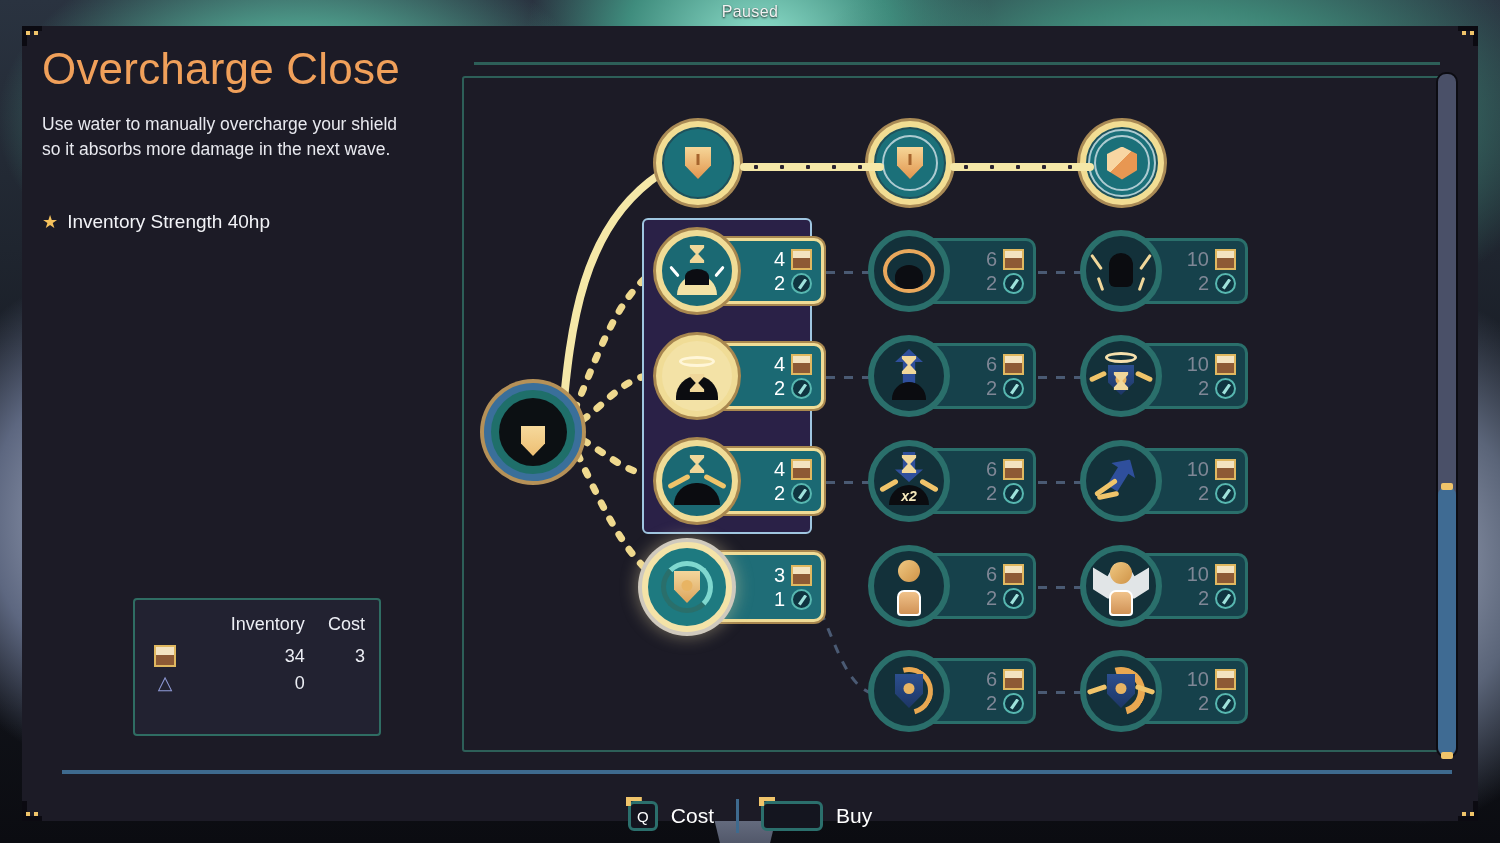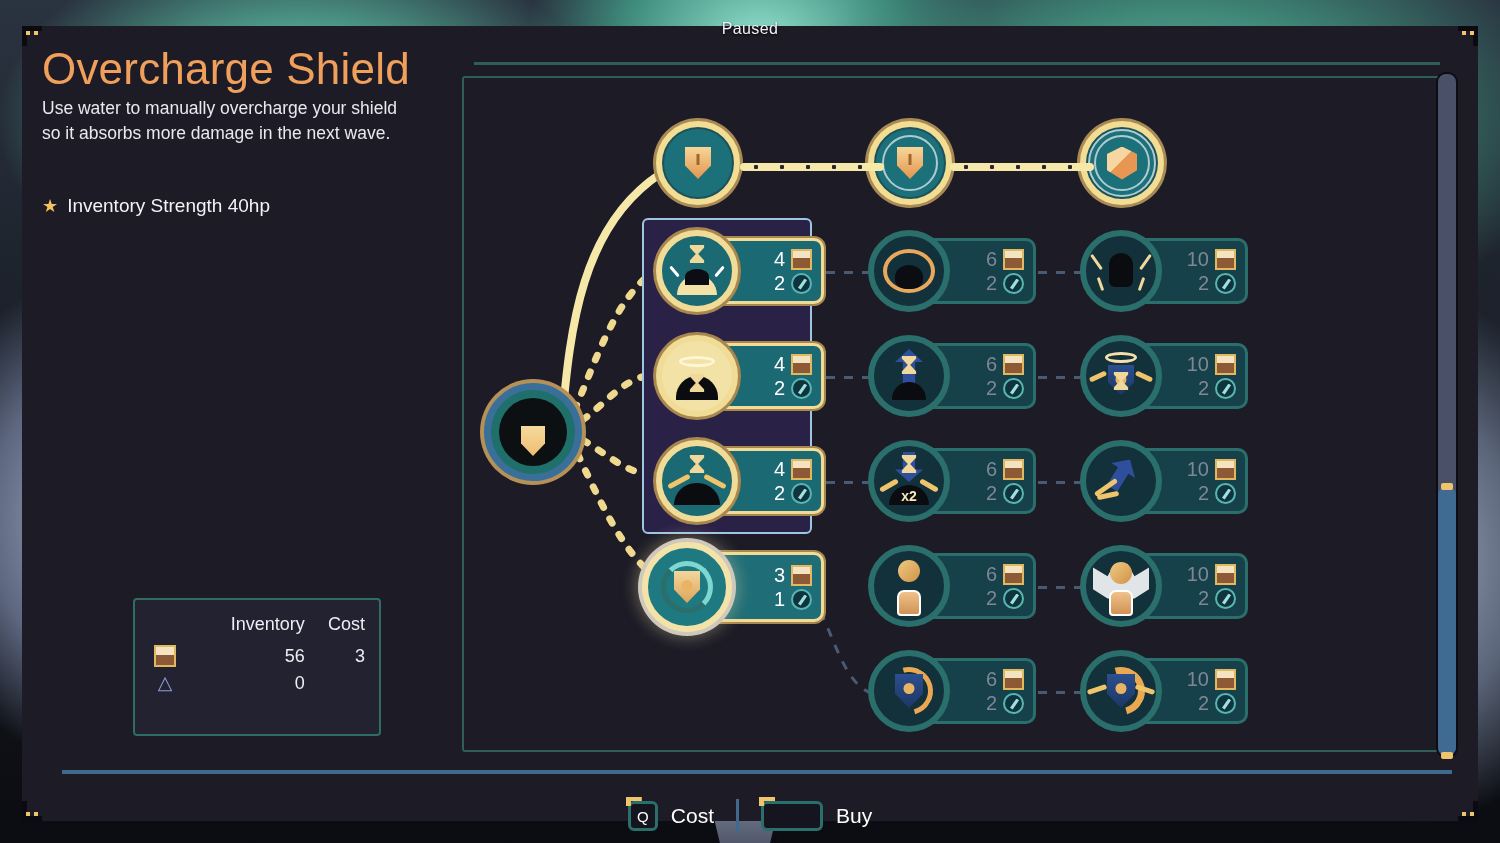--- a/index.html
+++ b/index.html
@@ -21,21 +21,21 @@
       linear-gradient(180deg,#2a3340 0%, #1b2029 40%, #0b0c11 100%);
   }
   #game-bg:after{
     content:"";position:absolute;left:700px;top:790px;width:90px;height:60px;
     background:linear-gradient(180deg,#7d8599,#4c5264);
     clip-path:polygon(8% 0,92% 0,76% 100%,24% 100%);
   }
 
   
   #paused{
-    position:absolute;left:0;top:20px;width:1500px;text-align:center;
+    position:absolute;left:0;top:3px;width:1500px;text-align:center;
     color:#f2f2f2;font-size:16px;letter-spacing:.4px;
     text-shadow:0 1px 2px rgba(0,0,0,.85);
     z-index:40;
   }
 
   
   #modal{
     position:absolute;left:22px;top:26px;width:1456px;height:795px;
     background:#1c1b26;
     z-index:20;
@@ -56,21 +56,21 @@
   .c-br{right:0;bottom:0}  .c-br .h{right:0;bottom:0}  .c-br .v{right:0;bottom:0}
   .c-br b:nth-of-type(1){right:4px;bottom:5px} .c-br b:nth-of-type(2){right:12px;bottom:5px}
 
   
   #info{position:absolute;left:20px;top:20px;width:400px;}
   #title{
     color:#f0a05a;font-size:44px;line-height:1.04;font-weight:400;
     letter-spacing:.2px;
   }
   #desc{
-    margin-top:4px;color:#e8e9ef;font-size:17.5px;line-height:1.42;width:358px;
+    margin-top:20px;color:#e8e9ef;font-size:17.5px;line-height:1.42;width:358px;
   }
   #stats{margin-top:50px;}
   .stat-row{display:flex;align-items:center;gap:9px;color:#f2f3f7;font-size:19px;}
   .star{color:#f5c25d;font-size:18px;line-height:1;}
 
   
   #inventory{
     position:absolute;left:111px;top:572px;width:248px;height:138px;
     background:#222231;border:2px solid #2f6d63;border-radius:4px;
   }
@@ -147,21 +147,21 @@
     clip-path:polygon(0 0,100% 0,100% 58%,50% 100%,0 58%);
   }
 
   
   .card{
     position:absolute;width:168px;height:74px;display:flex;align-items:center;
   }
   .card .disc{
     position:absolute;left:0;top:-4px;width:82px;height:82px;border-radius:50%;
     border:6px solid #2a6f6b;background:#13313a;z-index:2;
-    display:flex;align-items:center;justify-content:center;overflow:hidden;
+    display:flex;align-items:center;justify-content:center;overflow:hidden;font-style:italic;
   }
   .card .body{
     position:absolute;left:40px;top:4px;width:128px;height:66px;
     background:#16414b;border:3px solid #2a6f6b;border-radius:5px 10px 10px 5px;
     display:flex;flex-direction:column;align-items:flex-end;justify-content:center;
     padding-right:9px;gap:3px;z-index:1;
   }
   .cost{display:flex;align-items:center;gap:6px;color:#7f8796;font-size:20px;line-height:1;}
   .cost .res{width:21px;height:21px;}
 
@@ -287,21 +287,21 @@
         <b></b>
       </div>
     <div class="corner c-br">
         <i class="h"></i>
         <i class="v"></i>
         <b></b>
         <b></b>
       </div>
 
     <div id="info">
-      <div id="title">Overcharge Shield</div>
+      <div id="title">Overcharge Close</div>
       <div id="desc">Use water to manually overcharge your shield so it absorbs more damage in the next wave.</div>
       <div id="stats">
         <div class="stat-row">
           <span class="star">★</span>
           <span>Inventory Strength 40hp</span>
         </div>
       </div>
     </div>
 
     <div id="inventory">
@@ -311,21 +311,21 @@
       <span class="ivc br"></span>
       <table id="inv-table">
         <tbody>
             <tr>
           <th class="ic"></th>
           <th class="inv">Inventory</th>
           <th class="cst">Cost</th>
         </tr>
         <tr>
           <td class="ic"><span class="res res-wood"></span></td>
-          <td class="inv">56</td>
+          <td class="inv">34</td>
           <td class="cst">3</td>
         </tr>
         <tr>
           <td class="ic"><span class="res-stone">△</span></td>
           <td class="inv">0</td>
           <td class="cst"></td>
         </tr>
       </tbody>
         </table>
     </div>

